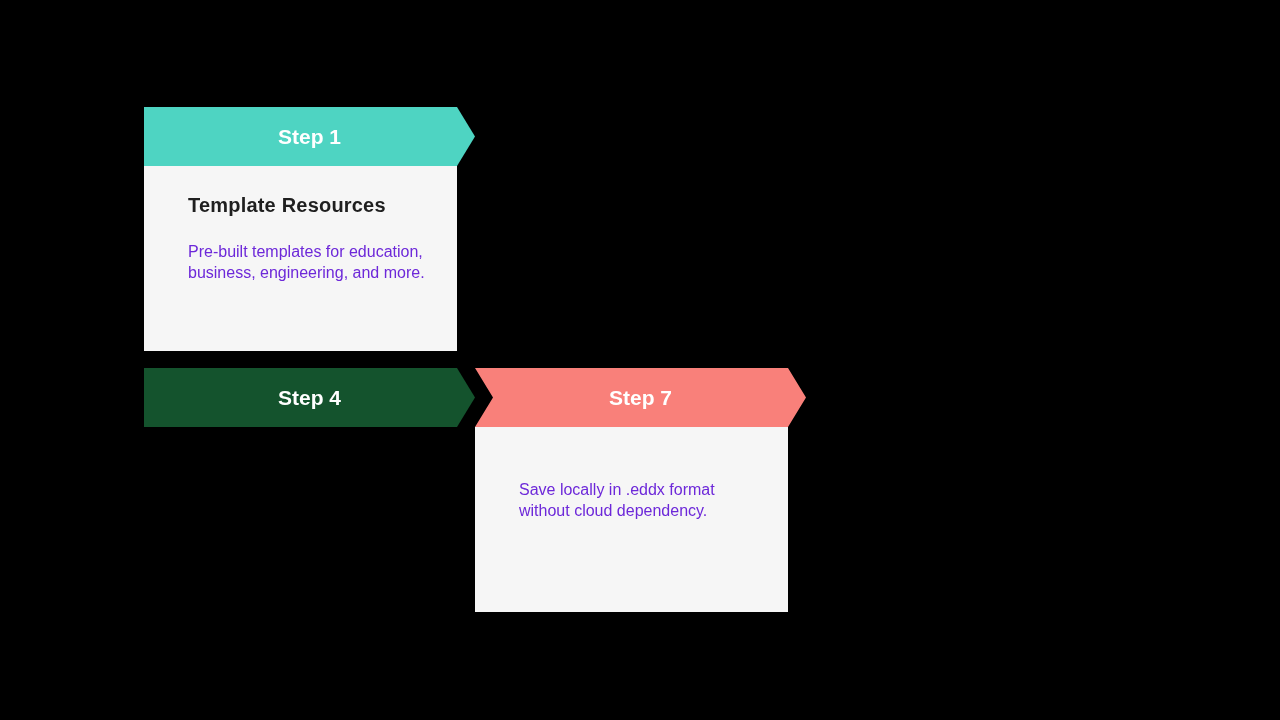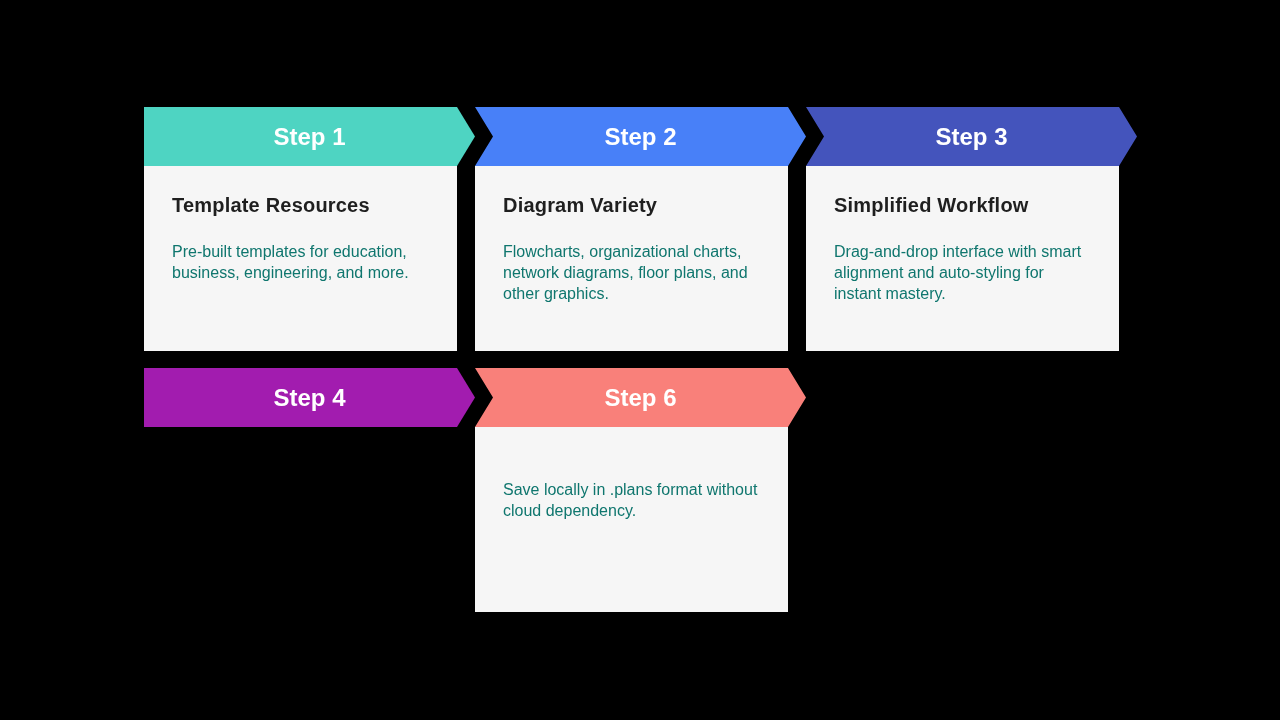--- a/index.html
+++ b/index.html
@@ -22,89 +22,71 @@
   .pos-2 { left: 475px; top: 107px; }
   .pos-3 { left: 806px; top: 107px; }
   .pos-4 { left: 144px; top: 368px; }
   .pos-5 { left: 475px; top: 368px; }
   .step-banner {
     width: 331px;
     height: 59px;
     line-height: 59px;
     text-align: center;
     color: #ffffff;
-    font-size: 24px;
+    font-size: 21px;
     font-weight: bold;
     clip-path: polygon(0 0, 313px 0, 331px 50%, 313px 100%, 0 100%);
   }
   .step-banner.notched {
     clip-path: polygon(0 0, 313px 0, 331px 50%, 313px 100%, 0 100%, 18px 50%);
   }
   .step-card {
     width: 313px;
     height: 185px;
     background: #F6F6F6;
-    padding: 28px 24px 0 28px;
+    padding: 28px 24px 0 44px;
   }
   .card-title {
     font-size: 20px;
     font-weight: bold;
     color: #1F1F1F;
     letter-spacing: 0.2px;
   }
   .card-description {
     margin-top: 24px;
     font-size: 16px;
     line-height: 21px;
-    color: #0f766e;
+    color: #6d28d9;
   }
 </style>
 </head>
 <body>
 
 <div class="canvas">
 
   <div class="step-block pos-1">
     <div class="step-banner" style="background: rgb(78, 212, 194);">
       <span>Step 1</span>
     </div>
     <div class="step-card">
       <div class="card-title">Template Resources</div>
       <div class="card-description">Pre-built templates for education, business, engineering, and more.</div>
     </div>
   </div>
 
-  <div class="step-block pos-2">
-    <div class="step-banner notched" style="background: rgb(72, 128, 248);">
-      <span>Step 2</span>
-    </div>
-    <div class="step-card">
-      <div class="card-title">Diagram Variety</div>
-      <div class="card-description">Flowcharts, organizational charts, network diagrams, floor plans, and other graphics.</div>
-    </div>
-  </div>
 
-  <div class="step-block pos-3">
-    <div class="step-banner notched" style="background: rgb(68, 84, 188);">
-      <span>Step 3</span>
-    </div>
-    <div class="step-card">
-      <div class="card-title">Simplified Workflow</div>
-      <div class="card-description">Drag-and-drop interface with smart alignment and auto-styling for instant mastery.</div>
-    </div>
-  </div>
 
   <div class="step-block pos-4">
-    <div class="step-banner" style="background: #a21caf;">
+    <div class="step-banner" style="background: #14532d;">
       <span>Step 4</span>
     </div>
   </div>
 
   <div class="step-block pos-5">
     <div class="step-banner notched" style="background: rgb(249, 128, 122);">
-      <span>Step 6</span>
+      <span>Step 7</span>
     </div>
     <div class="step-card">
-      <div class="card-description">Save locally in .plans format without cloud dependency.</div>
+      <div class="card-description">Save locally in .eddx format without cloud dependency.</div>
     </div>
   </div>
 
 </div>
 
 </body></html>

